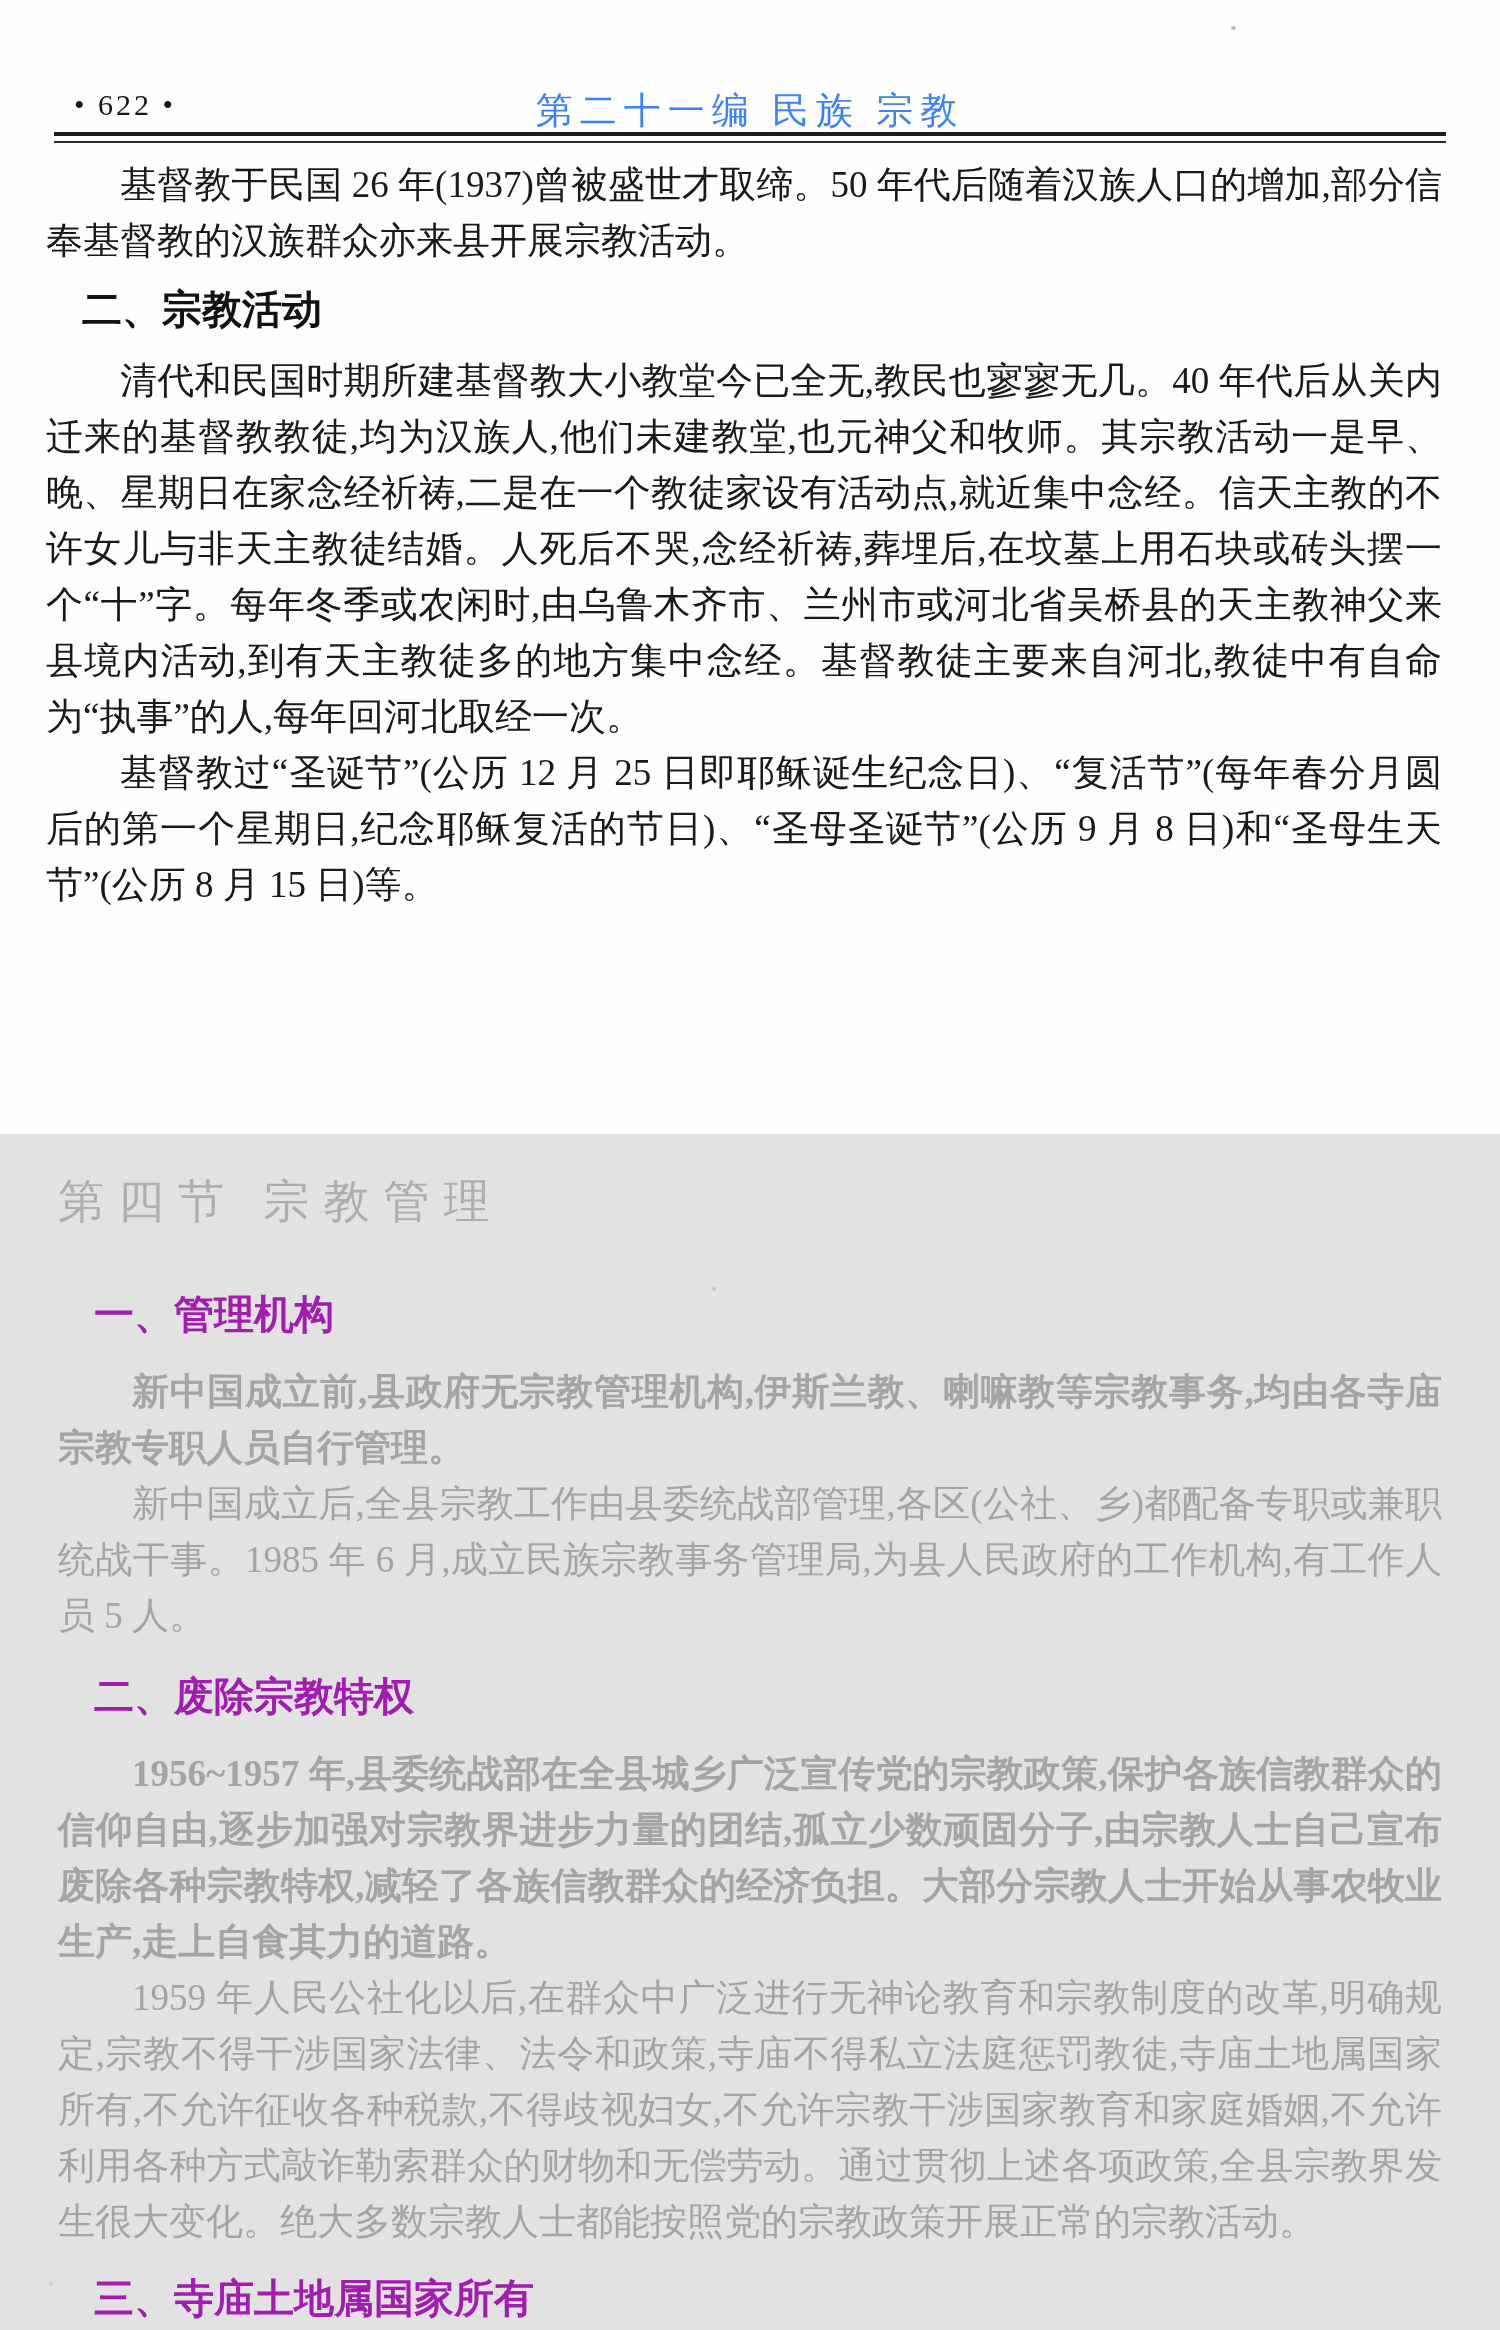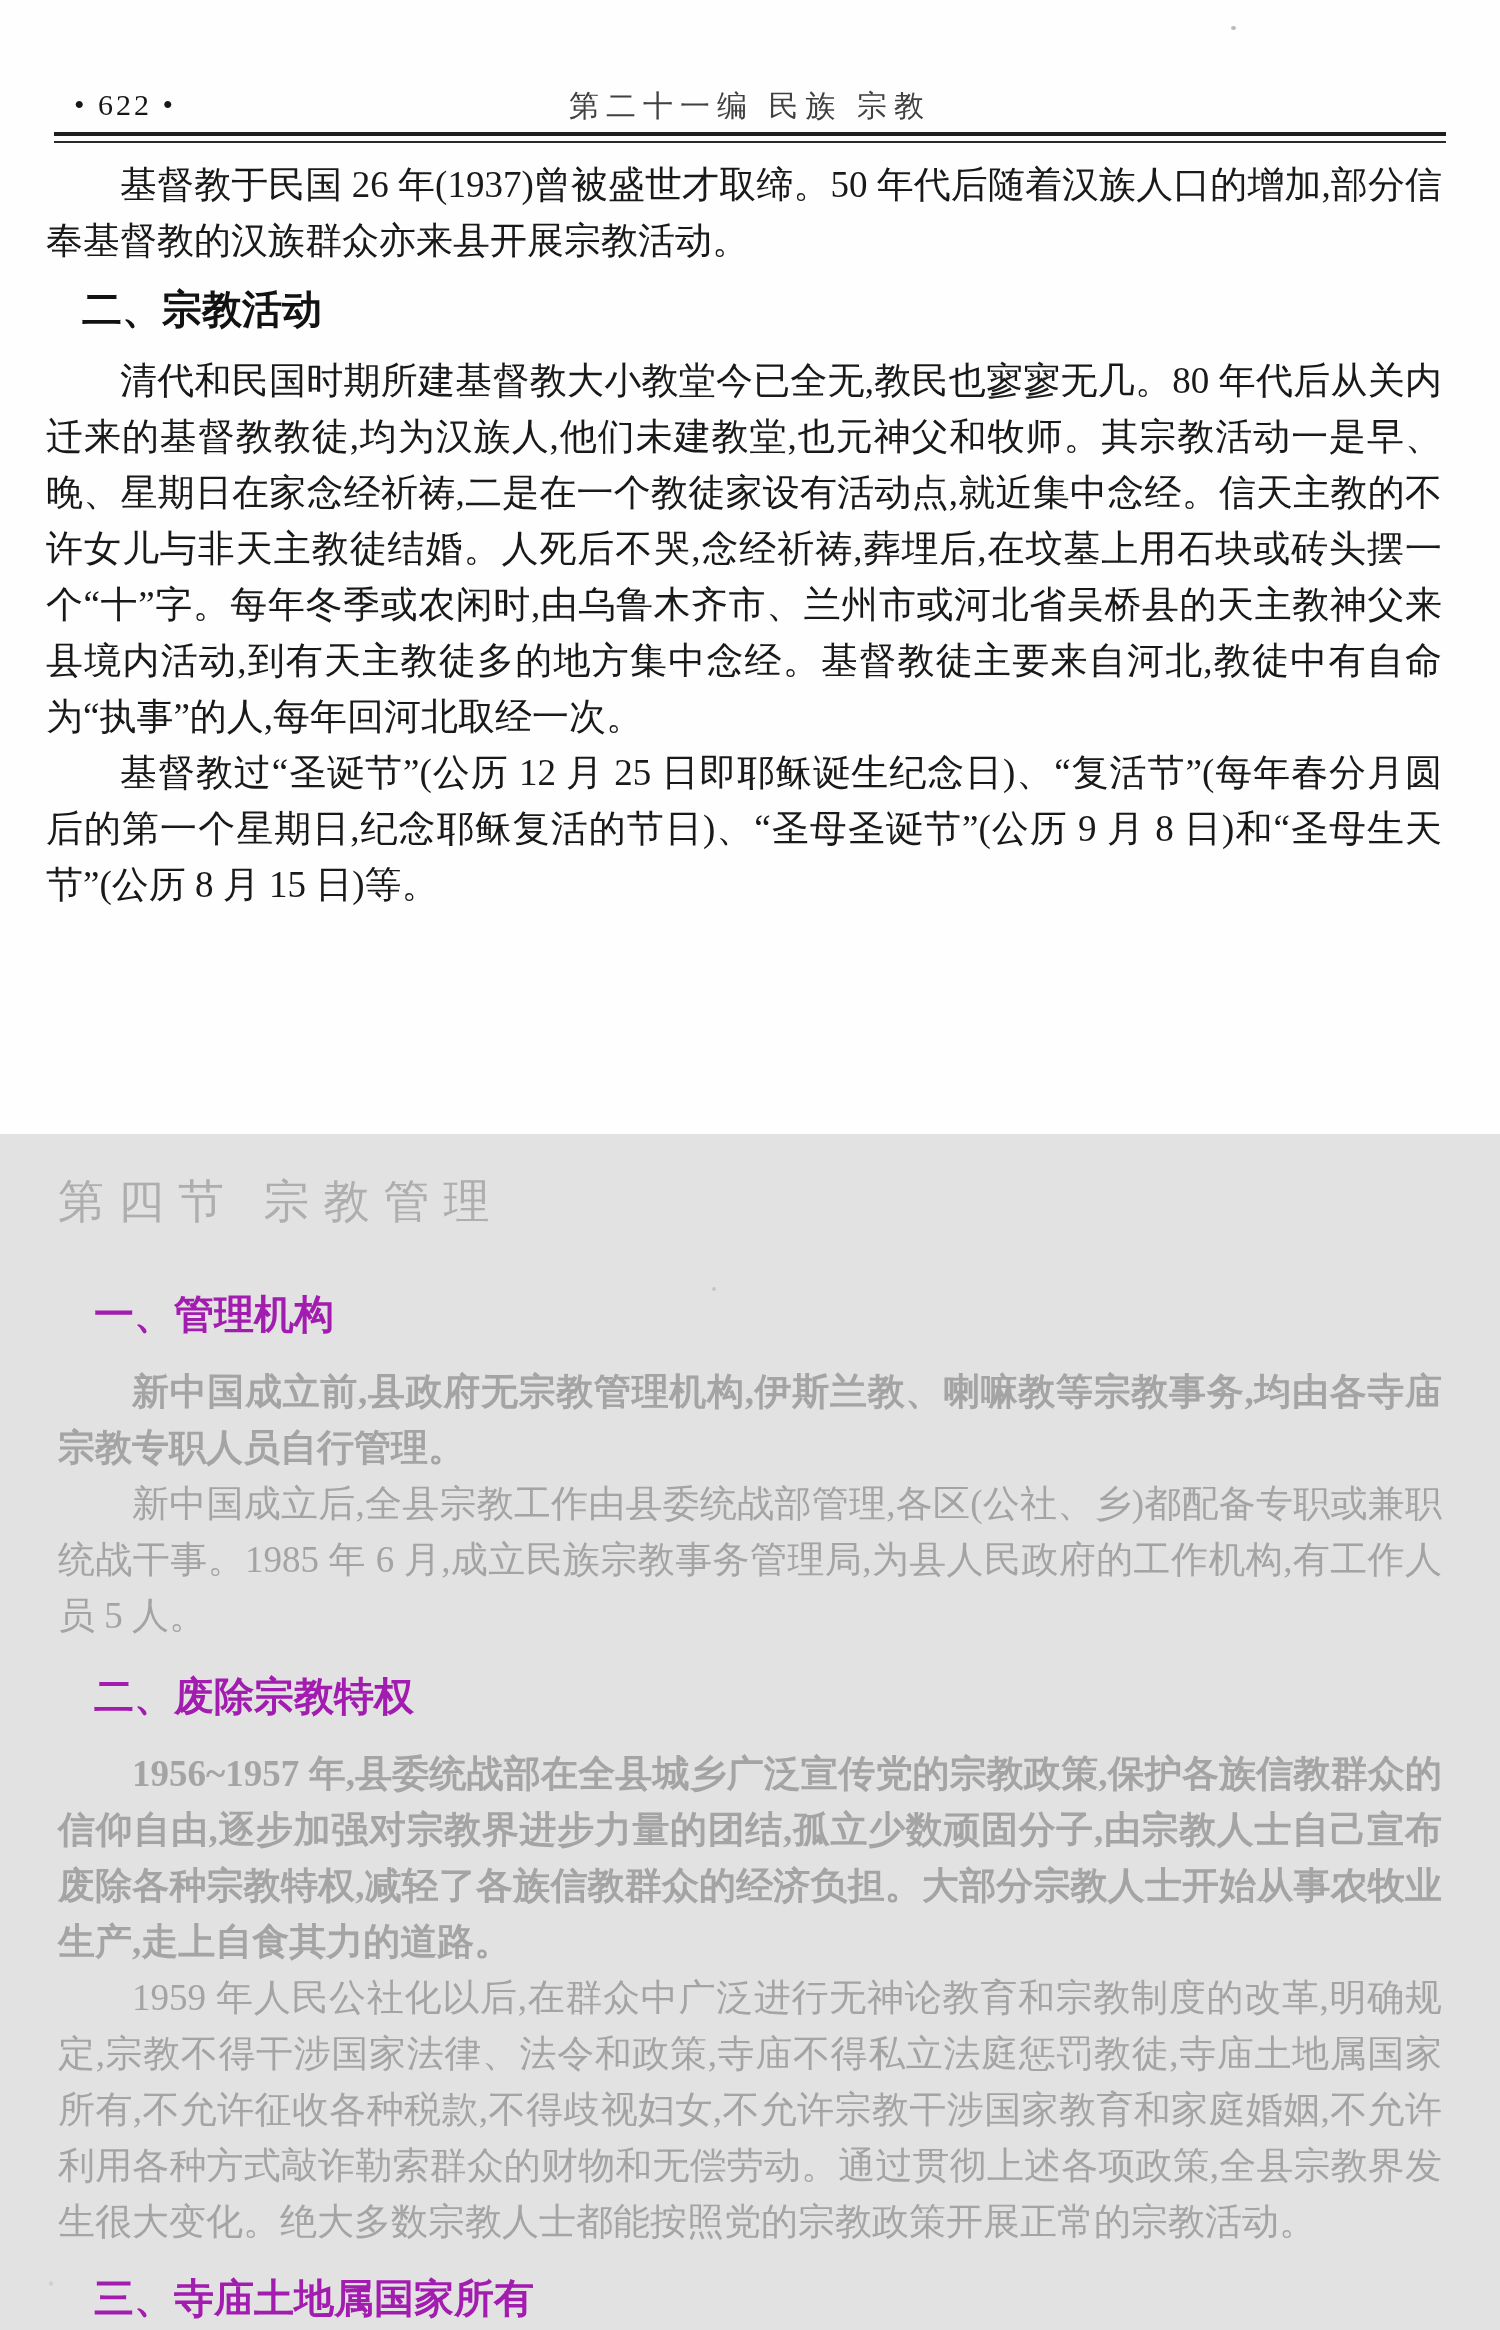--- a/index.html
+++ b/index.html
@@ -25,23 +25,23 @@
   .folio {
     position: absolute;
     left: 74px; top: 88px;
     font-size: 30px;
     letter-spacing: 3px;
     color: #171717;
   }
   .head-title {
     display: block;
     text-align: center;
-    font-size: 30px;
+    font-size: 37px;
     letter-spacing: 7px;
-    color: #404040;
+    color: #3b82f6;
   }
   .rule {
     margin: 8px 54px 0 54px;
     height: 5px;
     border-top: 4px solid #1e1e1e;
     border-bottom: 2px solid #2a2a2a;
   }
   
   .white-part {
     box-sizing: border-box;
@@ -118,21 +118,21 @@
   <div class="running-head">
     <span class="folio">• 622 •</span>
     <span class="head-title">第二十一编  民族  宗教</span>
   </div>
 
   <div class="rule"></div>
 
   <section class="white-part">
     <p class="para">基督教于民国 26 年(1937)曾被盛世才取缔。50 年代后随着汉族人口的增加,部分信奉基督教的汉族群众亦来县开展宗教活动。</p>
     <h3 class="sub-heading">二、宗教活动</h3>
-    <p class="para">清代和民国时期所建基督教大小教堂今已全无,教民也寥寥无几。80 年代后从关内迁来的基督教教徒,均为汉族人,他们未建教堂,也元神父和牧师。其宗教活动一是早、晚、星期日在家念经祈祷,二是在一个教徒家设有活动点,就近集中念经。信天主教的不许女儿与非天主教徒结婚。人死后不哭,念经祈祷,葬埋后,在坟墓上用石块或砖头摆一个“十”字。每年冬季或农闲时,由乌鲁木齐市、兰州市或河北省吴桥县的天主教神父来县境内活动,到有天主教徒多的地方集中念经。基督教徒主要来自河北,教徒中有自命为“执事”的人,每年回河北取经一次。</p>
+    <p class="para">清代和民国时期所建基督教大小教堂今已全无,教民也寥寥无几。40 年代后从关内迁来的基督教教徒,均为汉族人,他们未建教堂,也元神父和牧师。其宗教活动一是早、晚、星期日在家念经祈祷,二是在一个教徒家设有活动点,就近集中念经。信天主教的不许女儿与非天主教徒结婚。人死后不哭,念经祈祷,葬埋后,在坟墓上用石块或砖头摆一个“十”字。每年冬季或农闲时,由乌鲁木齐市、兰州市或河北省吴桥县的天主教神父来县境内活动,到有天主教徒多的地方集中念经。基督教徒主要来自河北,教徒中有自命为“执事”的人,每年回河北取经一次。</p>
     <p class="para">基督教过“圣诞节”(公历 12 月 25 日即耶稣诞生纪念日)、“复活节”(每年春分月圆后的第一个星期日,纪念耶稣复活的节日)、“圣母圣诞节”(公历 9 月 8 日)和“圣母生天节”(公历 8 月 15 日)等。</p>
   </section>
 
   <section class="gray-part">
     <h2 class="section-title">第四节  宗教管理</h2>
 
     <h3 class="sub-heading">一、管理机构</h3>
     <p class="para pt">新中国成立前,县政府无宗教管理机构,伊斯兰教、喇嘛教等宗教事务,均由各寺庙宗教专职人员自行管理。</p>
     <p class="para">新中国成立后,全县宗教工作由县委统战部管理,各区(公社、乡)都配备专职或兼职统战干事。1985 年 6 月,成立民族宗教事务管理局,为县人民政府的工作机构,有工作人员 5 人。</p>
 

